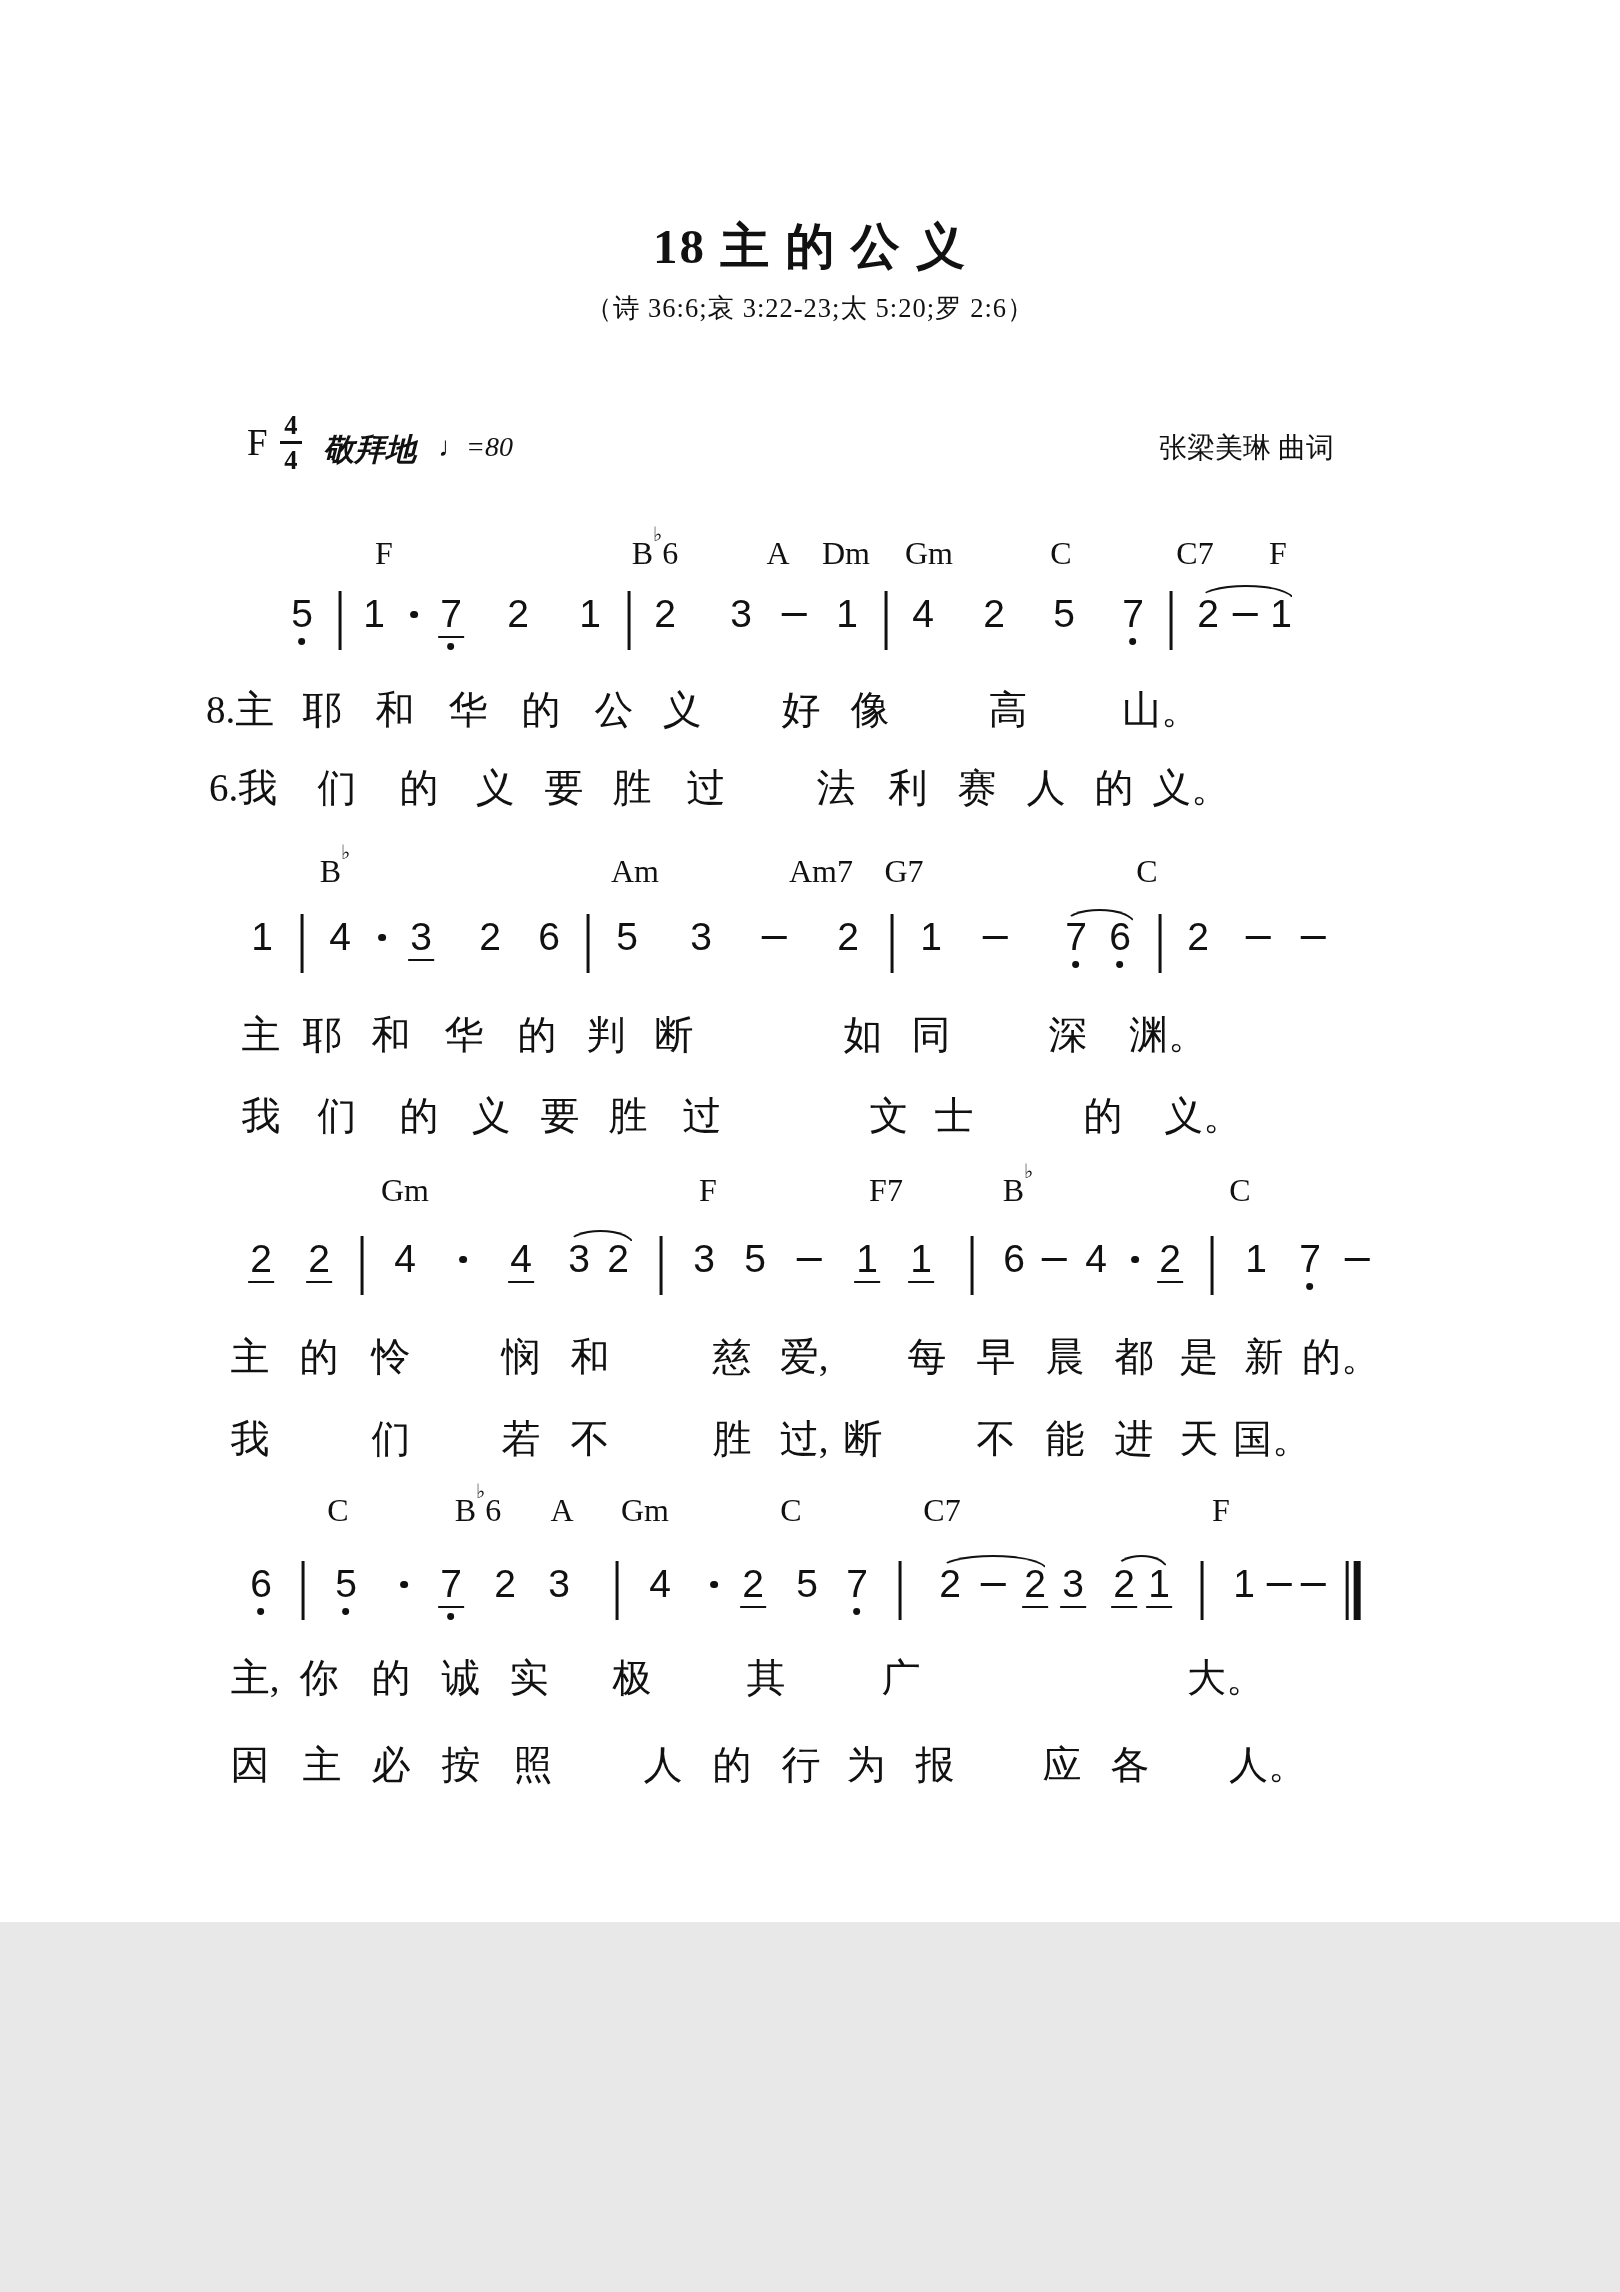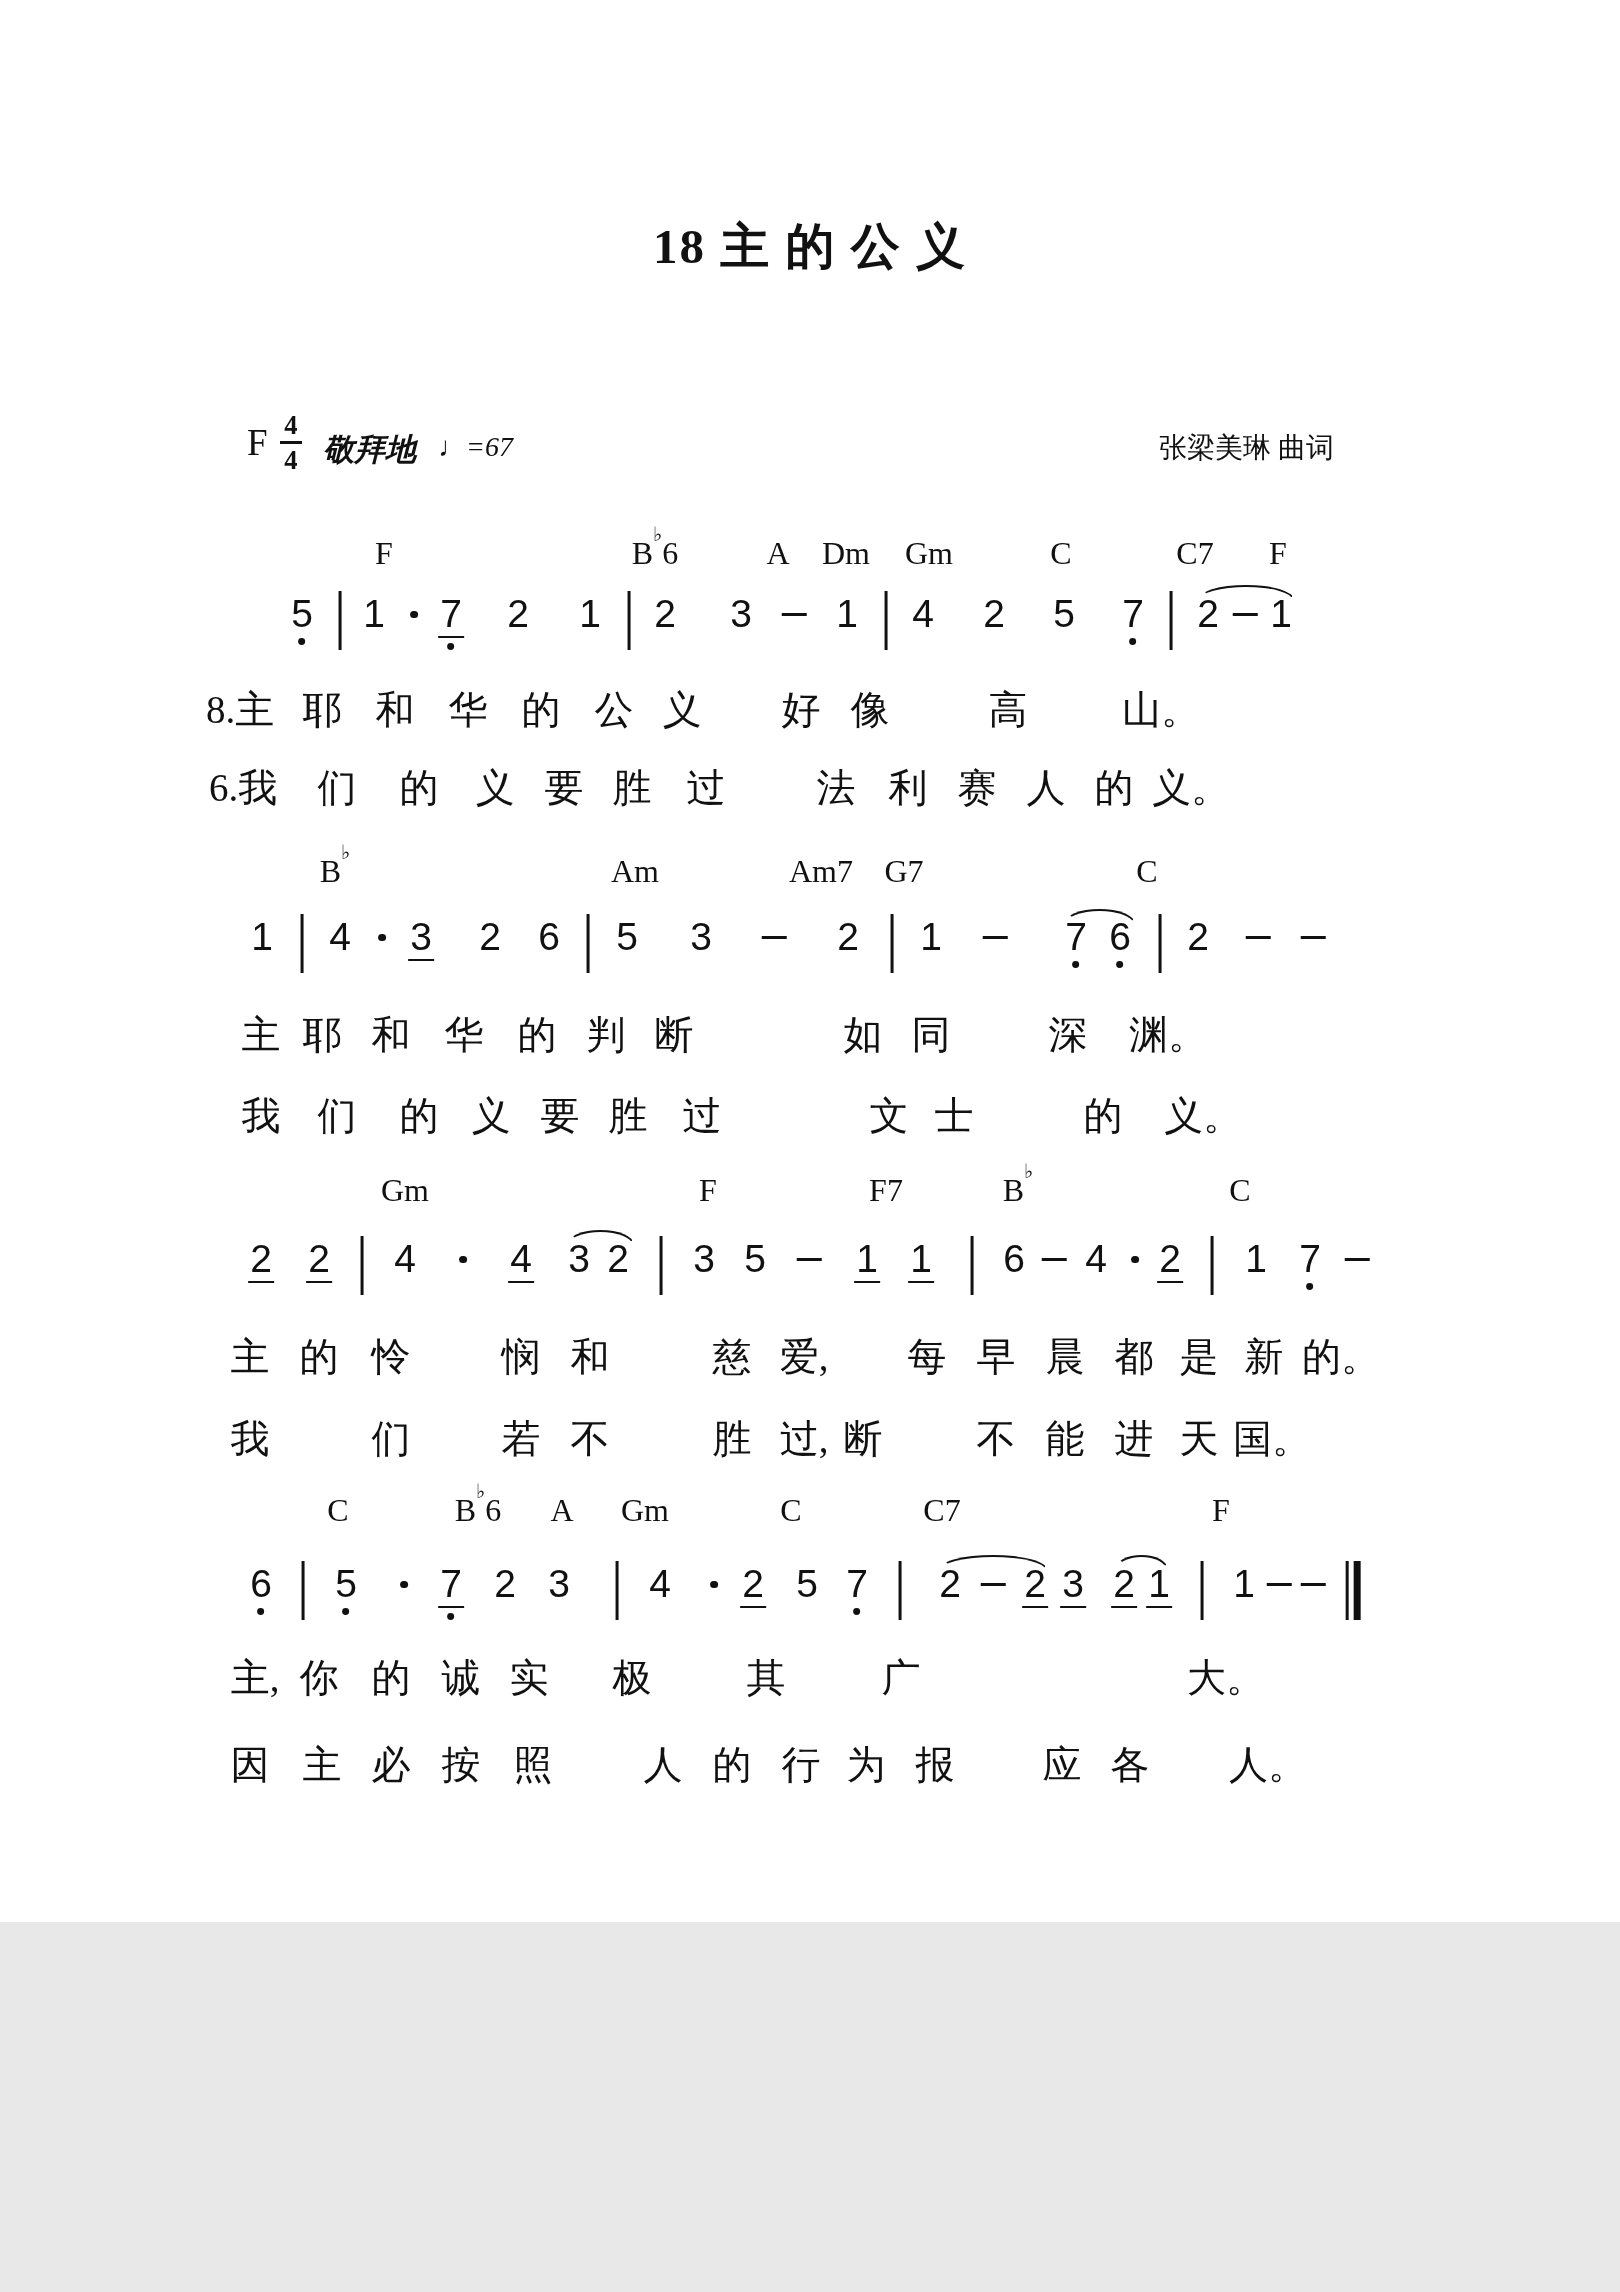--- a/index.html
+++ b/index.html
@@ -35,29 +35,30 @@
   .tok .adot{width:7.8px;height:7.8px;border-radius:50%;background:#111;margin-top:16.7px;}
   .arc{position:absolute;height:14.7px;border:2.9px solid transparent;border-top-color:#111;
        border-radius:50% 50% 0 0 / 100% 100% 0 0;box-sizing:border-box;}
   .lyr{position:absolute;transform:translateX(-50%);font-size:39px;line-height:1;white-space:nowrap;}
 </style>
 </head>
 <body>
 
 <div class="sheet">
   <div class="abs center title">18 主 的 公 义</div>
+  <div class="abs center subtitle">（诗 36:6;哀 3:22-23;太 5:20;罗 2:6）</div>
 
   <div class="abs hdr-key">F</div>
   <div class="abs ts">
     <span>4</span>
     <span class="ts-line"></span>
     <span>4</span>
   </div>
   <div class="abs expr">敬拜地</div>
-  <div class="abs tempo">♩=67</div>
+  <div class="abs tempo">♩=80</div>
   <div class="abs credit">张梁美琳 曲词</div>
 
   <div id="score">
       <div class="chord" style="left: 384px; top: 537px;">F</div>
       <div class="chord" style="left: 655px; top: 537px;">B<sup class="flat">♭</sup>6</div>
       <div class="chord" style="left: 778px; top: 537px;">A</div>
       <div class="chord" style="left: 846px; top: 537px;">Dm</div>
       <div class="chord" style="left: 929px; top: 537px;">Gm</div>
       <div class="chord" style="left: 1061px; top: 537px;">C</div>
       <div class="chord" style="left: 1195px; top: 537px;">C7</div>

